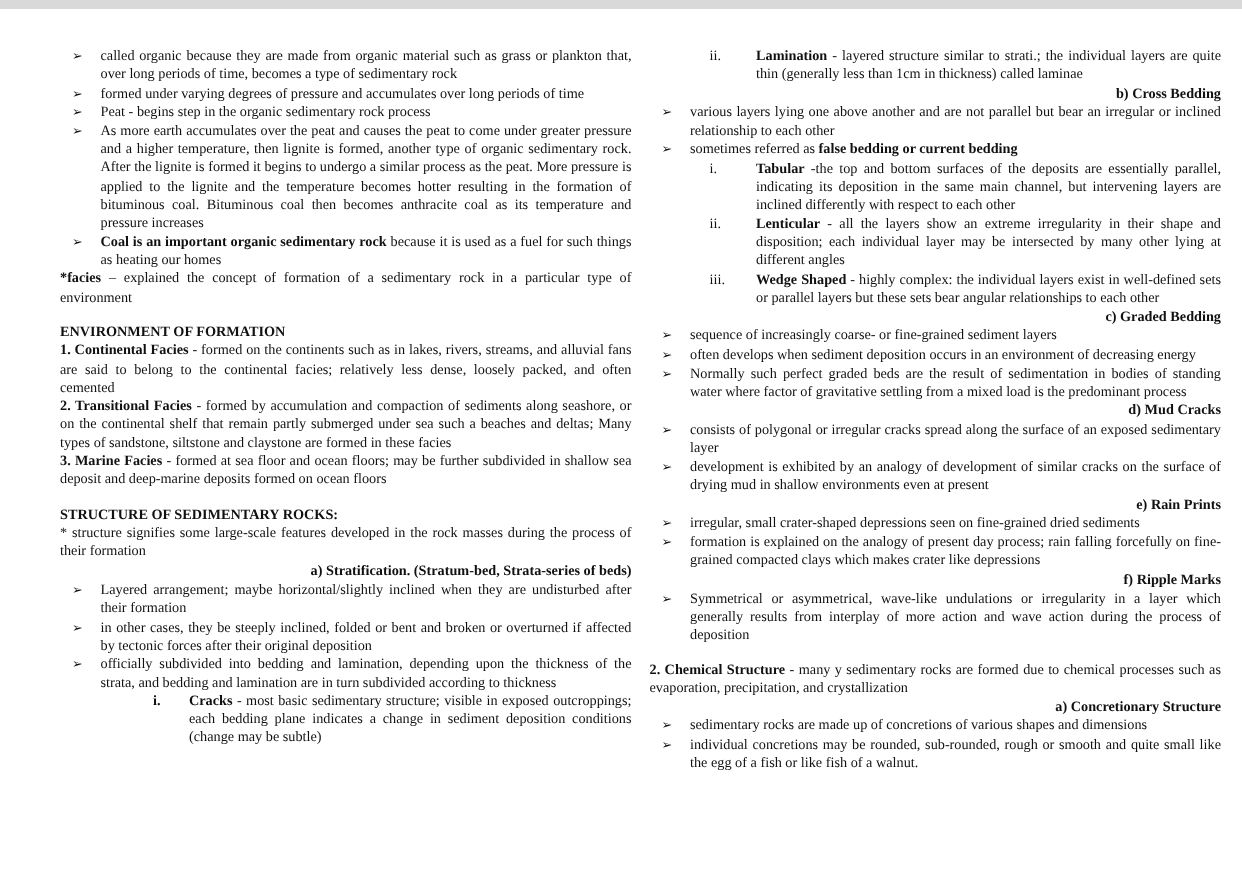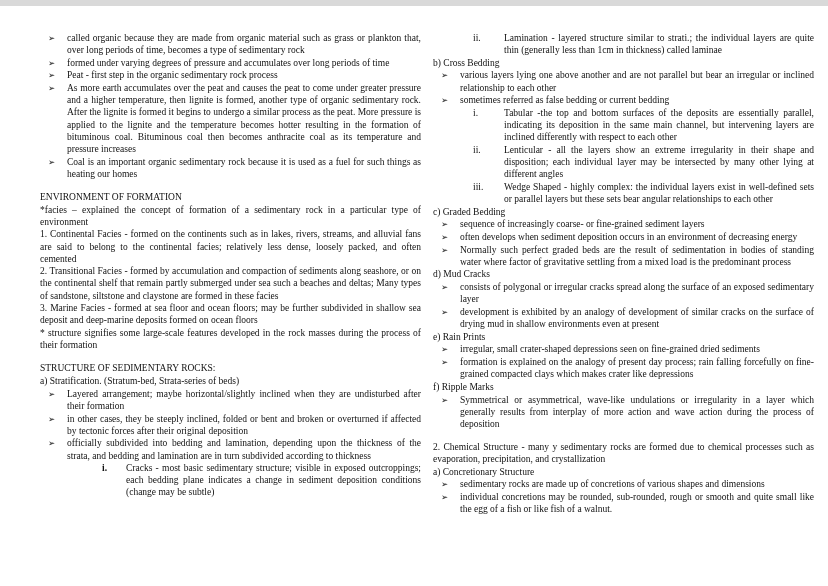--- a/index.html
+++ b/index.html
@@ -24,22 +24,22 @@
   }
   .col{
     width:381px;
     font-size:9.5px;
     line-height:1.28;
     text-align:justify;
   }
   .blk{margin:0 0 0.5px 0;}
   .sp{margin-top:11px;}
   .heading{font-weight:bold;text-align:left;}
-  .subhead{text-align:left;}
-  .b{font-weight:normal;margin-top:39px;}
+  .subhead{text-align:right;}
+  .b{font-weight:bold;margin-top:39px;}
   .bullet{display:flex;padding-left:8px;}
   .bullet .mk{flex:0 0 19px;font-size:8.5px;line-height:1.42;font-family:"DejaVu Sans",sans-serif;}
   .roman{display:flex;padding-left:40px;}
   .roman .mk{flex:0 0 31px;font-weight:normal;}
   .roman-deep{display:flex;padding-left:62px;}
   .roman-deep .mk{flex:0 0 24px;font-weight:bold;}
   .tx{flex:1;text-align:justify;}
 </style>
 </head>
 <body>
@@ -52,37 +52,37 @@
         <div class="blk bullet">
           <span class="mk">➢</span>
           <span class="tx"><span>called organic because they are made from organic material such as grass or plankton that, over long periods of time, becomes a type of sedimentary rock</span></span>
         </div>
         <div class="blk bullet">
           <span class="mk">➢</span>
           <span class="tx"><span>formed under varying degrees of pressure and accumulates over long periods of time</span></span>
         </div>
         <div class="blk bullet">
           <span class="mk">➢</span>
-          <span class="tx"><span>Peat - first step in the organic sedimentary rock process</span></span>
+          <span class="tx"><span>Peat - begins step in the organic sedimentary rock process</span></span>
         </div>
         <div class="blk bullet">
           <span class="mk">➢</span>
           <span class="tx"><span>As more earth accumulates over the peat and causes the peat to come under greater pressure and a higher temperature, then lignite is formed, another type of organic sedimentary rock. After the lignite is formed it begins to undergo a similar process as the peat. More pressure is applied to the lignite and the temperature becomes hotter resulting in the formation of bituminous coal. Bituminous coal then becomes anthracite coal as its temperature and pressure increases</span></span>
         </div>
         <div class="blk bullet">
           <span class="mk">➢</span>
           <span class="tx"><span class="b">Coal is an important organic sedimentary rock</span><span> because it is used as a fuel for such things as heating our homes</span></span>
         </div>
+        <div class="blk para"><span class="b">*facies</span><span> – explained the concept of formation of a sedimentary rock in a particular type of environment</span></div>
         <div class="blk heading sp"><span class="b">ENVIRONMENT OF FORMATION</span></div>
-        <div class="blk para"><span class="b">*facies</span><span> – explained the concept of formation of a sedimentary rock in a particular type of environment</span></div>
         <div class="blk para"><span class="b">1. Continental Facies</span><span> - formed on the continents such as in lakes, rivers, streams, and alluvial fans are said to belong to the continental facies; relatively less dense, loosely packed, and often cemented</span></div>
         <div class="blk para"><span class="b">2. Transitional Facies</span><span> - formed by accumulation and compaction of sediments along seashore, or on the continental shelf that remain partly submerged under sea such a beaches and deltas; Many types of sandstone, siltstone and claystone are formed in these facies</span></div>
         <div class="blk para"><span class="b">3. Marine Facies</span><span> - formed at sea floor and ocean floors; may be further subdivided in shallow sea deposit and deep-marine deposits formed on ocean floors</span></div>
+        <div class="blk heading sp"><span class="b">STRUCTURE OF SEDIMENTARY ROCKS:</span></div>
         <div class="blk para"><span>* structure signifies some large-scale features developed in the rock masses during the process of their formation</span></div>
-        <div class="blk heading sp"><span class="b">STRUCTURE OF SEDIMENTARY ROCKS:</span></div>
         <div class="blk subhead"><span class="b">a) Stratification. (Stratum-bed, Strata-series of beds)</span></div>
         <div class="blk bullet">
           <span class="mk">➢</span>
           <span class="tx"><span>Layered arrangement; maybe horizontal/slightly inclined when they are undisturbed after their formation</span></span>
         </div>
         <div class="blk bullet">
           <span class="mk">➢</span>
           <span class="tx"><span>in other cases, they be steeply inclined, folded or bent and broken or overturned if affected by tectonic forces after their original deposition</span></span>
         </div>
         <div class="blk bullet">

